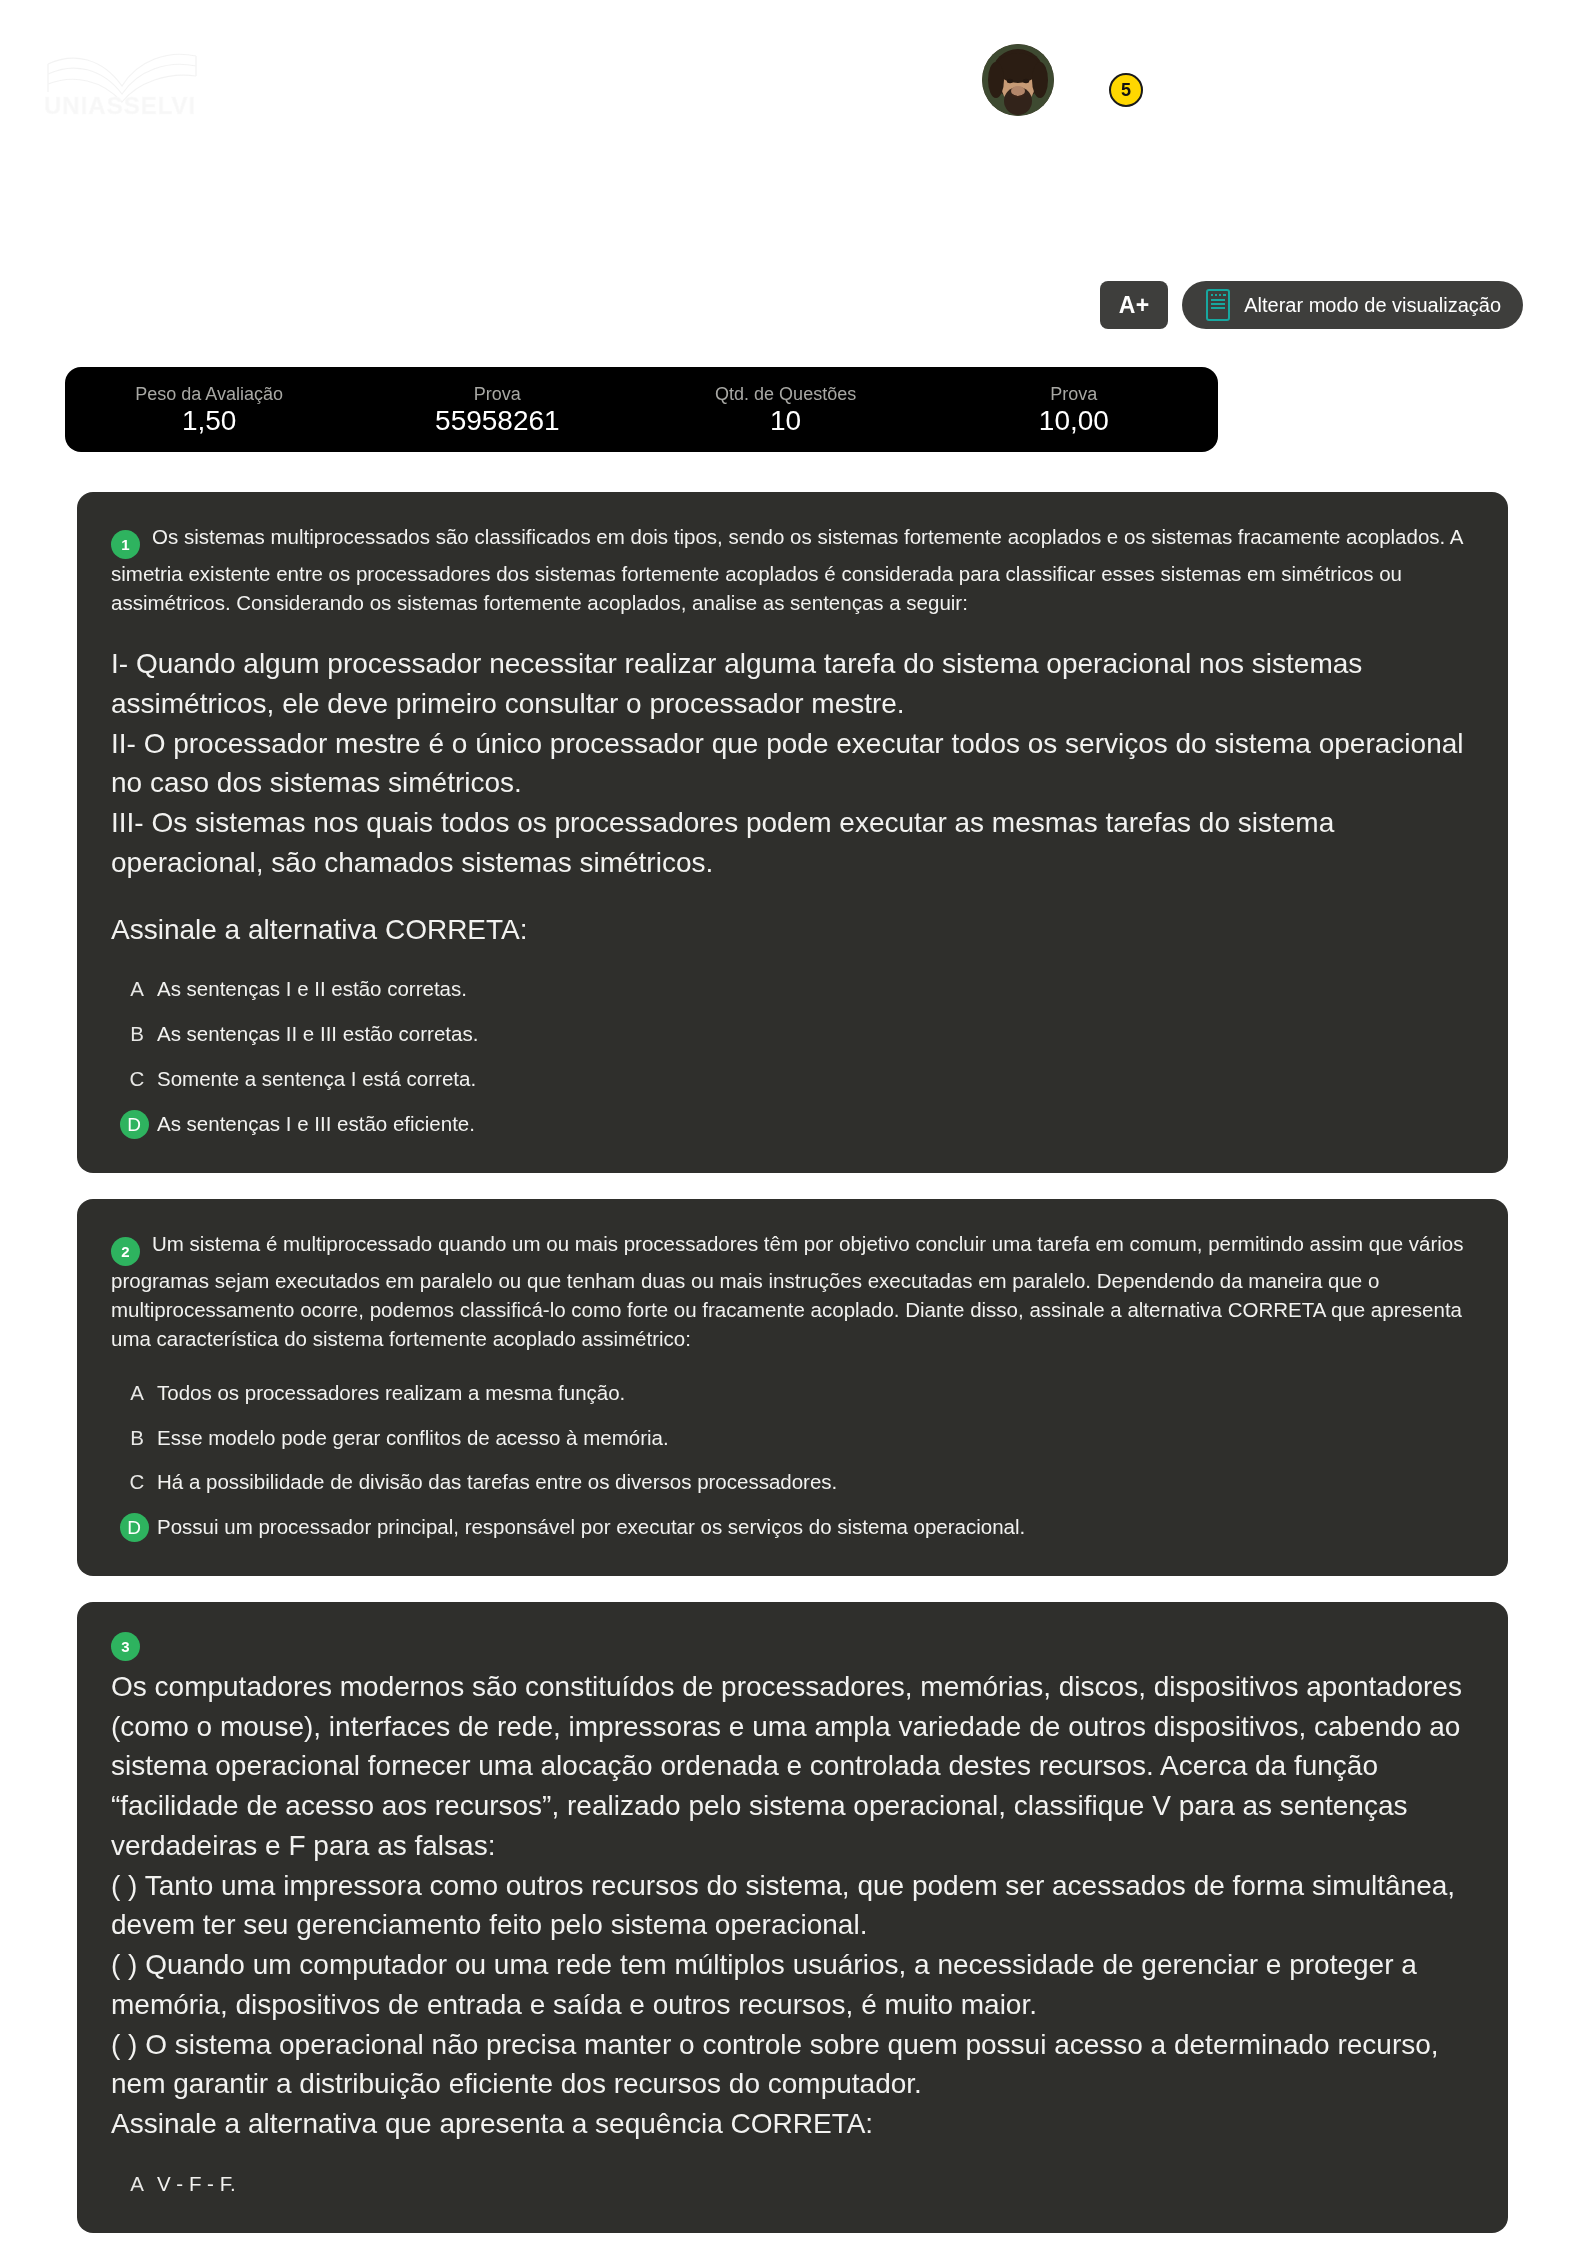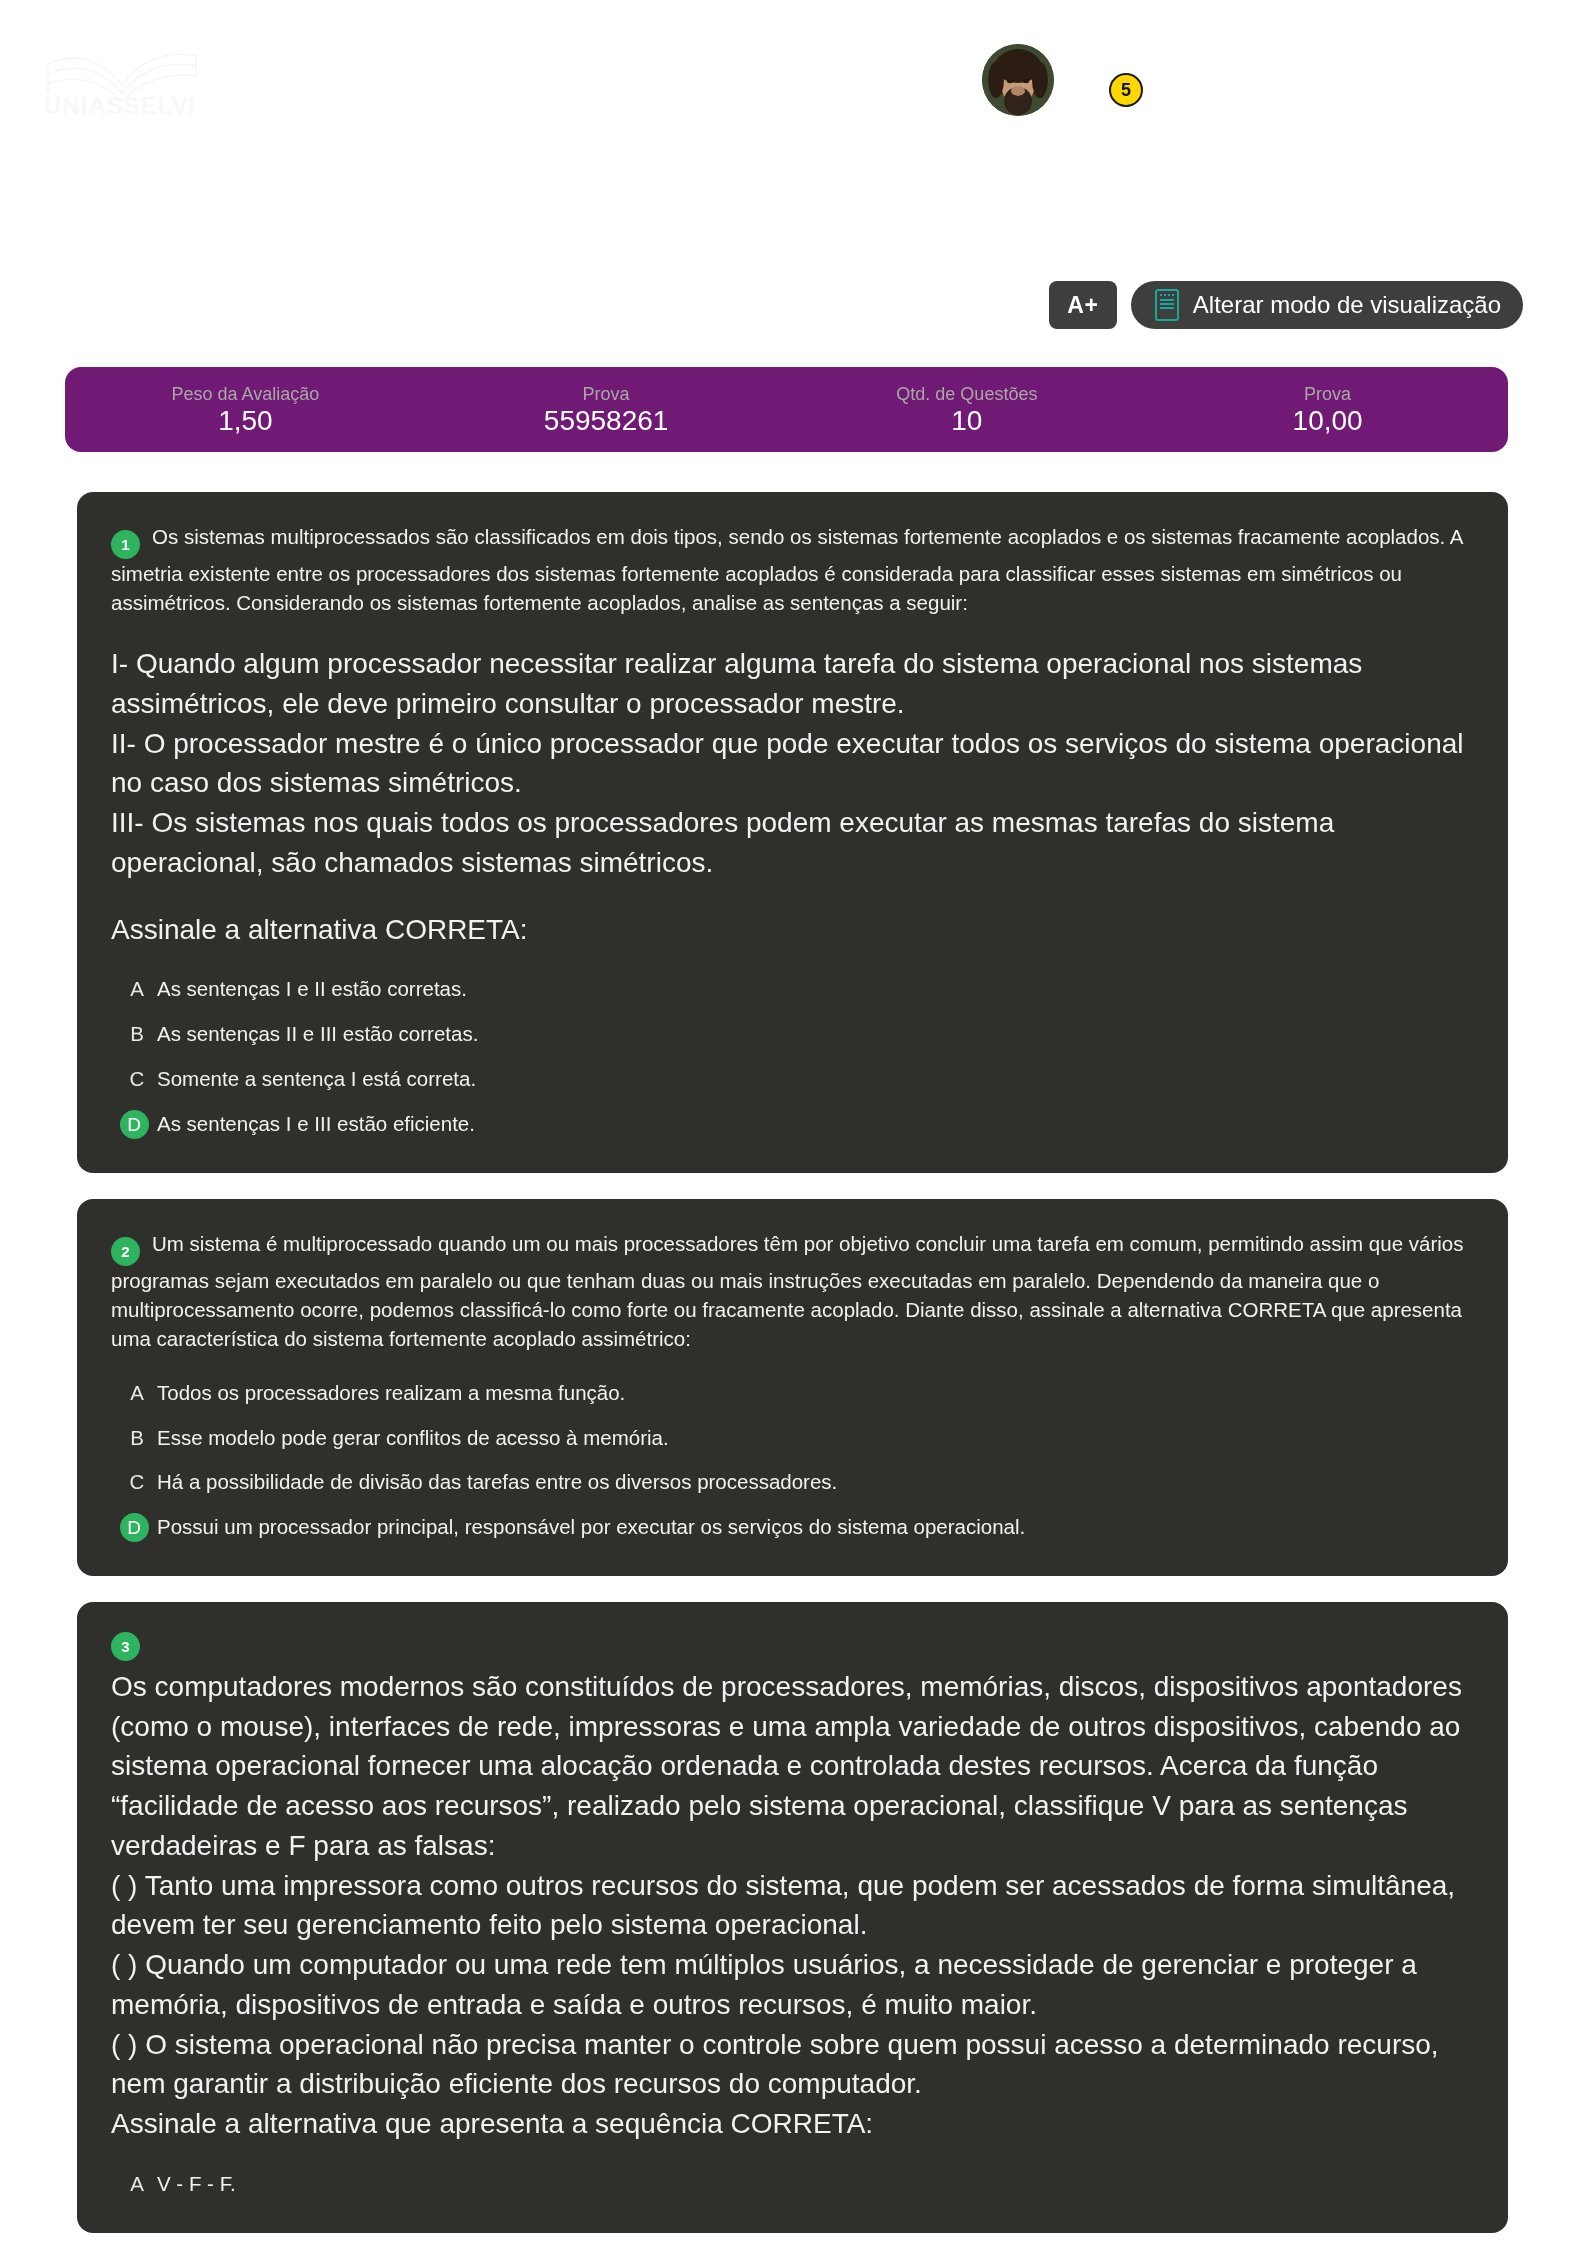--- a/index.html
+++ b/index.html
@@ -93,21 +93,21 @@
   }
   .btn-aplus {
     width: 68px;
     font-size: 23px;
     font-weight: 700;
     letter-spacing: 0.5px;
   }
   .btn-mode {
     padding: 0 22px 0 24px;
     gap: 14px;
-    font-size: 24px;
+    font-size: 20px;
     font-weight: 400;
     border-radius: 24px;
   }
   .doc-icon {
     width: 24px; height: 32px;
     border: 2.5px solid #17a8a0;
     border-radius: 3px;
     display: flex;
     flex-direction: column;
     align-items: center;
@@ -127,23 +127,23 @@
   .doc-icon .line {
     width: 14px; height: 1.8px;
     background: #17a8a0;
   }
 
   
   .stats {
     position: absolute;
     top: 367px;
     left: 65px;
-    width: 1443px;
+    width: 1153px;
     height: 85px;
-    background: #701a75;
+    background: #000000;
     border-radius: 16px;
     display: flex;
     text-align: center;
   }
   .stat {
     flex: 1;
     display: flex;
     flex-direction: column;
     align-items: center;
     justify-content: center;

